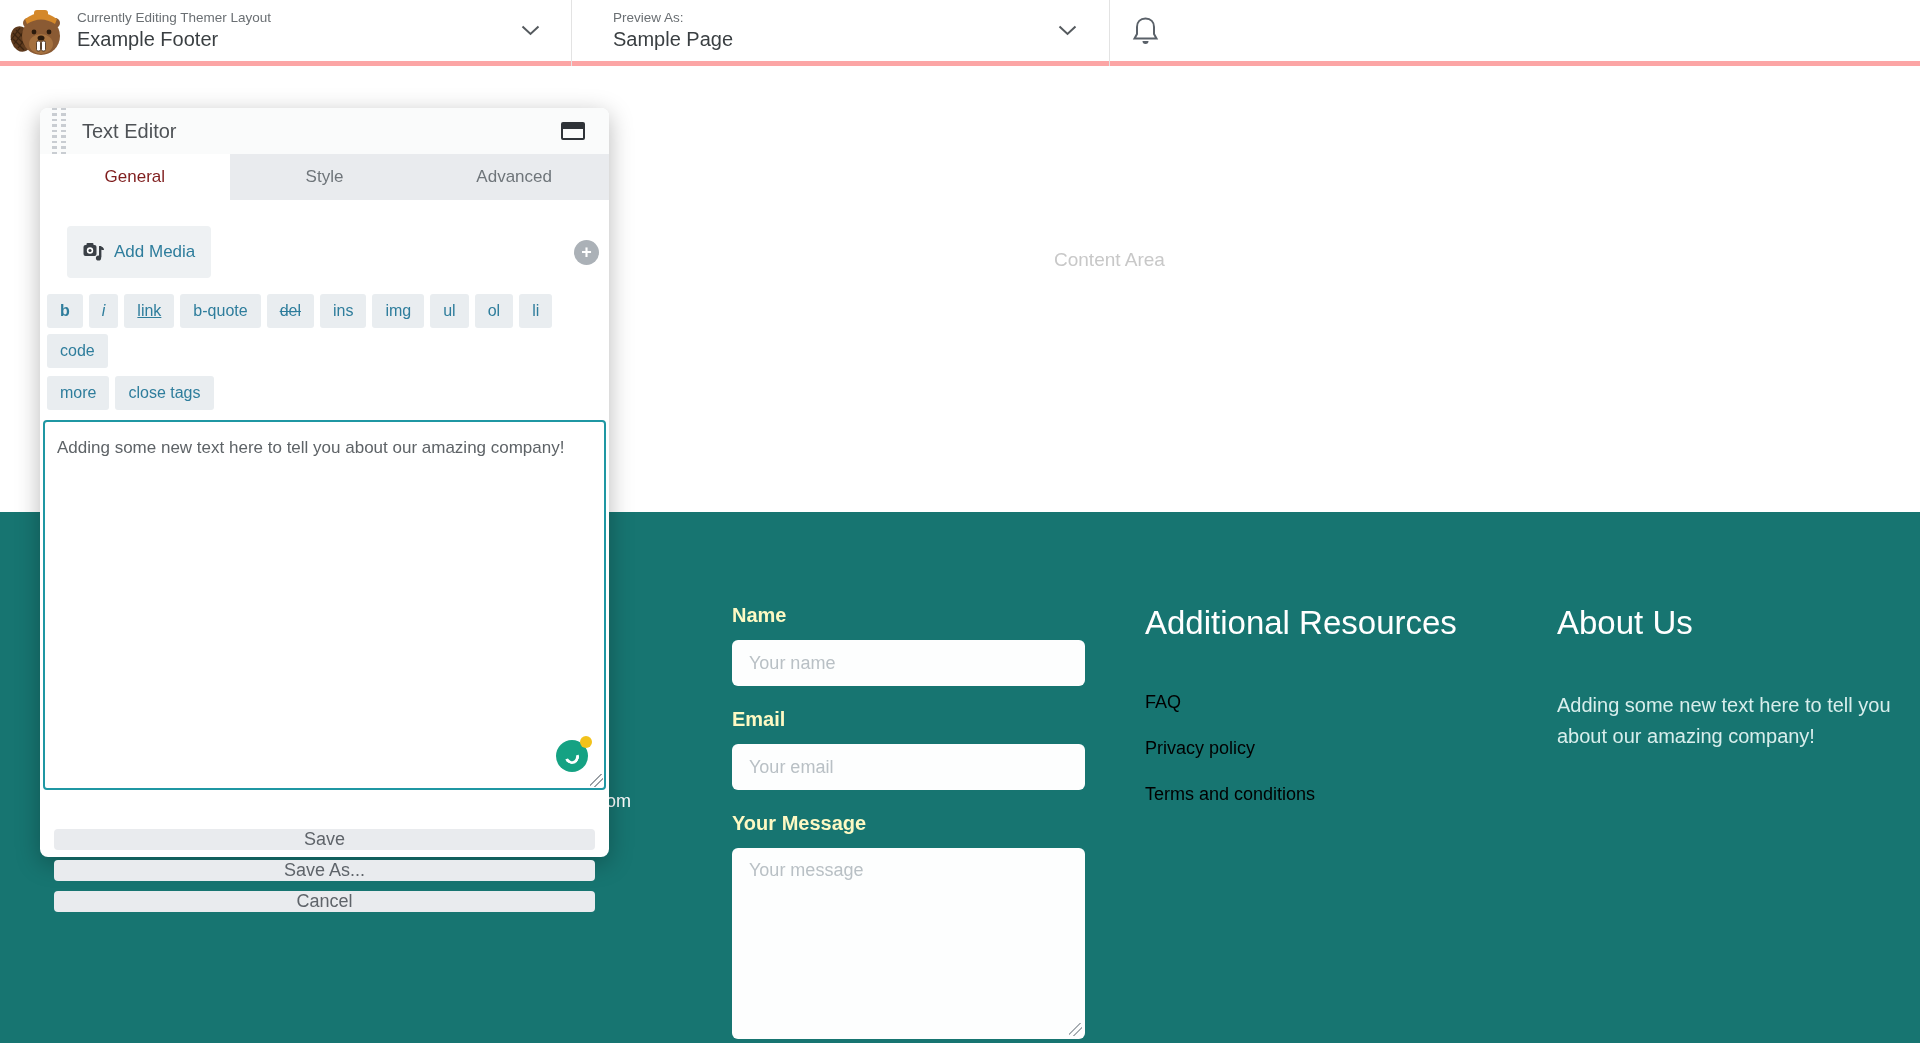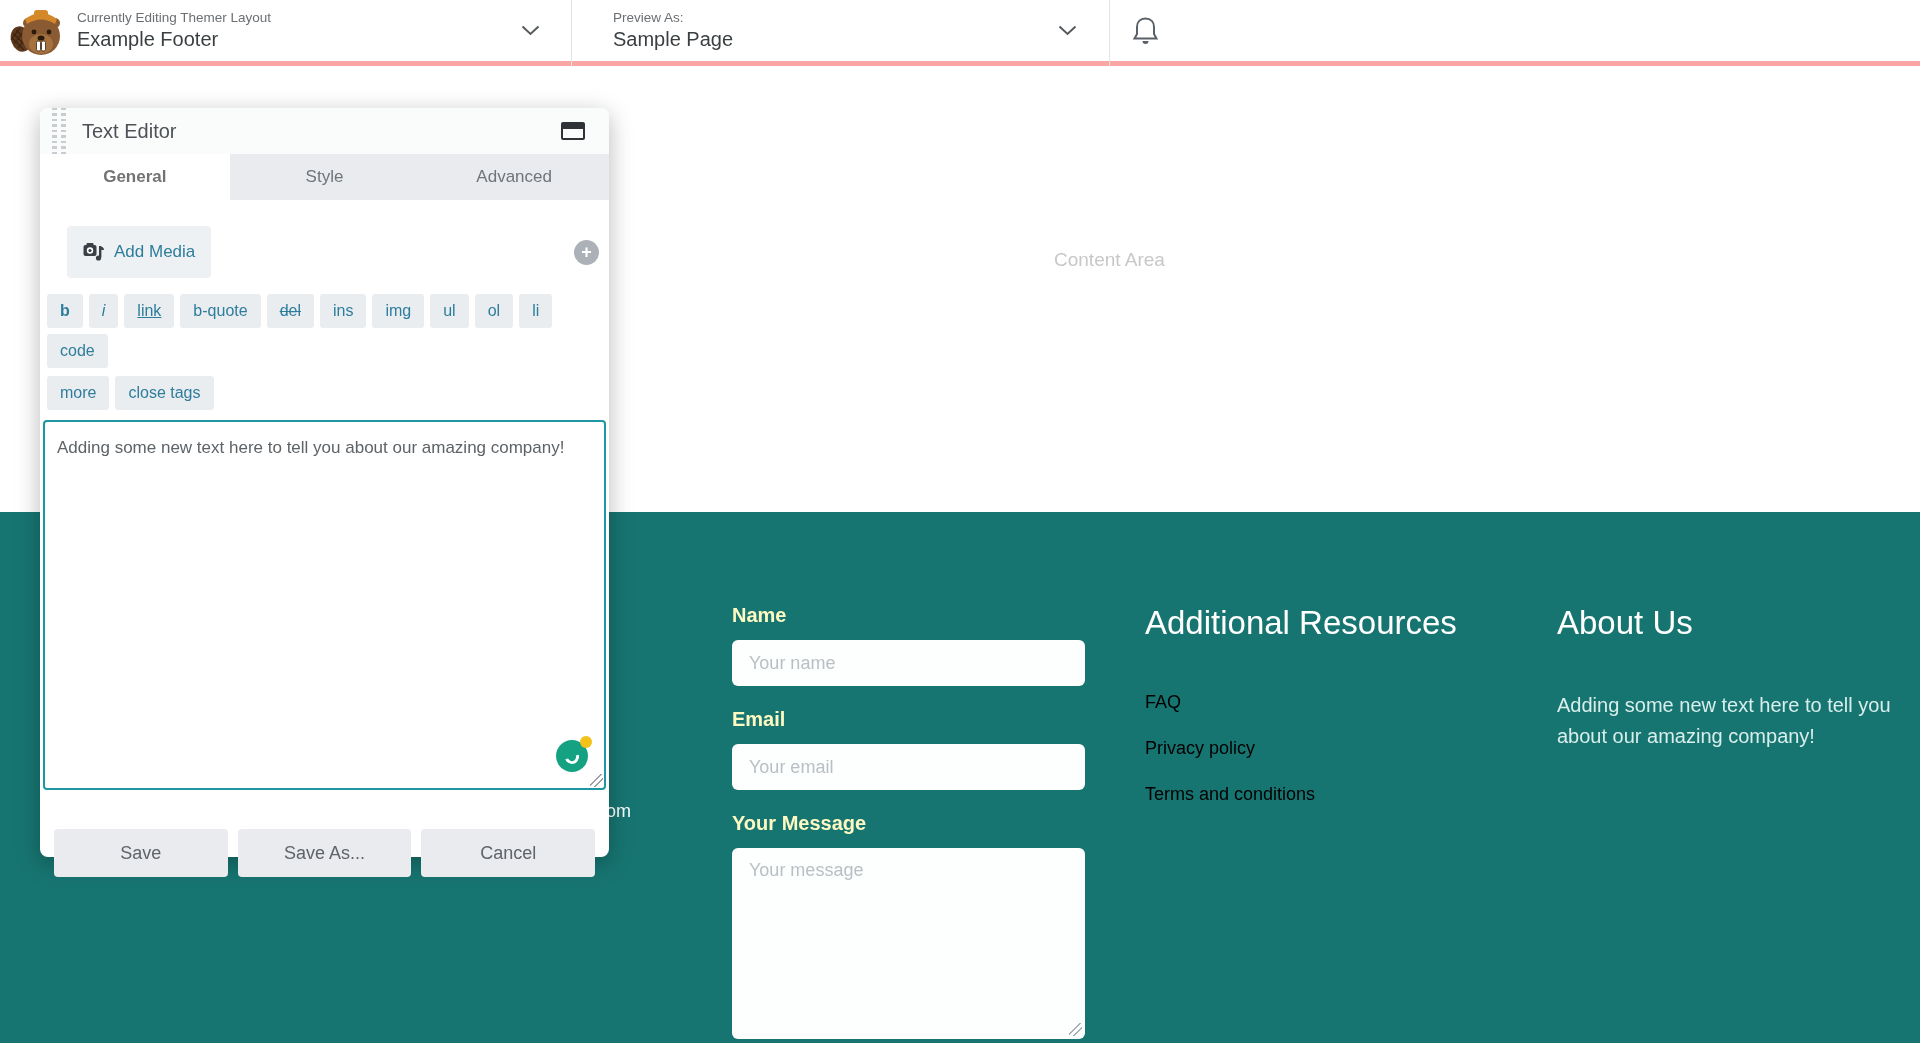--- a/index.html
+++ b/index.html
@@ -17,21 +17,21 @@
   .tb-value { font-size:20px; color:#3a3f42; }
   .tb-sep { width:1px; background:#e3e3e3; height:66px; flex:none; }
   .bell-btn { background:none; border:none; margin-left:22px; cursor:pointer; display:flex; align-items:center; }
 
   
   .content-area { position:absolute; top:66px; left:0; width:1920px; height:446px; background:#fff; }
   .ca-text { position:absolute; left:1054px; top:183px; font-size:19px; color:#c8c8c8; }
 
   
   .site-footer { position:absolute; top:512px; left:0; width:1920px; height:531px; background:#177571; }
-  .hidden-frag { position:absolute; left:606px; top:289px; font-size:18px; color:#fff; z-index:1; }
+  .hidden-frag { position:absolute; left:606px; top:279px; font-size:18px; color:#fff; z-index:1; }
   .f-form { position:absolute; left:732px; top:92px; width:353px; }
   .f-label { font-size:20px; font-weight:bold; color:#fef9c3; line-height:23px; margin-bottom:13px; }
   .f-input { width:353px; height:46px; border:none; border-radius:6px; background:#fdfefe;
              font-size:18px; color:#45484b; padding:14px 17px; margin-bottom:22px; display:block;
              font-family:"Liberation Sans", sans-serif; }
   .f-input::placeholder, .f-textarea::placeholder { color:#b9c0c5; }
   .f-ta-wrap { position:relative; width:353px; }
   .f-textarea { width:353px; height:191px; border:none; border-radius:6px; background:#fdfefe;
                 font-size:18px; color:#45484b; padding:12px 17px; resize:none; display:block;
                 font-family:"Liberation Sans", sans-serif; }
@@ -53,21 +53,21 @@
                   padding:0 24px 0 12px; cursor:move; }
   .drag-handle { width:16px; height:46px; display:flex; gap:4px; flex:none; }
   .drag-handle span { display:block; width:5px; height:100%;
                       background:repeating-linear-gradient(to bottom, #c9cdd2 0 2.5px, transparent 2.5px 5.5px); }
   .panel-title { font-size:20px; color:#4e5256; margin-left:14px; flex:1; }
   .win-icon { width:24px; height:18px; border:2px solid #2f3338; border-top:7px solid #2f3338;
               border-radius:2px; cursor:pointer; flex:none; }
   .panel-tabs { height:46px; display:flex; background:#e9ebee; flex:none; }
   .panel-tab { flex:1; display:flex; align-items:center; justify-content:center; font-size:17px;
                color:#6f757a; background:#e9ebee; cursor:pointer; border:none; font-family:inherit; }
-  .panel-tab.active { background:#fff; color:#737373;font-weight:bold; }
+  .panel-tab.active { background:#fff; color:#7f1d1d; }
   .panel-body { flex:1; display:flex; flex-direction:column; }
   .media-row { display:flex; justify-content:space-between; align-items:center; margin:26px 10px 0 27px; }
   .add-media-btn { display:flex; align-items:center; gap:9px; background:#eef1f3; border:none; border-radius:4px;
                    height:52px; padding:0 16px; cursor:pointer; font-family:inherit; }
   .add-media-btn .lbl { font-size:17px; color:#2e7d9c; }
   .plus-circle { width:25px; height:25px; border-radius:50%; background:#abb1b7; border:none; color:#fff;
                  font-size:18px; line-height:23px; font-weight:bold; cursor:pointer; text-align:center; padding:0; }
   .qt-row { display:flex; gap:6px; margin:16px 7px 0 7px; flex-wrap:wrap; }
   .qt-row.second { margin-top:8px; }
   .qt-btn { background:#e9edf0; border:none; border-radius:3px; height:34px; padding:0 13px; font-size:16px;
@@ -82,21 +82,21 @@
   .grammarly .g-circle { position:absolute; left:0; bottom:0; width:32px; height:32px; border-radius:50%;
                          background:#15a283; }
   .grammarly .g-arc { position:absolute; left:9px; bottom:8px; width:14px; height:14px; border-radius:50%;
                       border:3.5px solid #fff; border-left-color:transparent; border-bottom-color:transparent;
                       transform:rotate(115deg); }
   .grammarly .g-dot { position:absolute; right:0; top:0; width:12px; height:12px; border-radius:50%;
                       background:#f2c21b; }
   .ta-resize { position:absolute; right:3px; bottom:3px; width:13px; height:13px;
                background:linear-gradient(135deg, transparent 40%, #9aa0a5 40%, #9aa0a5 48%,
                transparent 48%, transparent 64%, #9aa0a5 64%, #9aa0a5 72%, transparent 72%); cursor:nwse-resize; }
-  .panel-actions { display:flex; gap:10px; margin:39px 14px 9px 14px; }
+  .panel-actions { display:flex; gap:10px; margin:39px 14px 9px 14px;flex-direction:column; }
   .pa-btn { flex:1; height:48px; background:#e9ebee; border:none; border-radius:4px; font-size:18px;
             color:#5f646a; cursor:pointer; font-family:inherit; }
 </style>
 </head>
 <body>
 
 <div class="app">
 
   <header class="topbar">
     <div class="logo-wrap">

